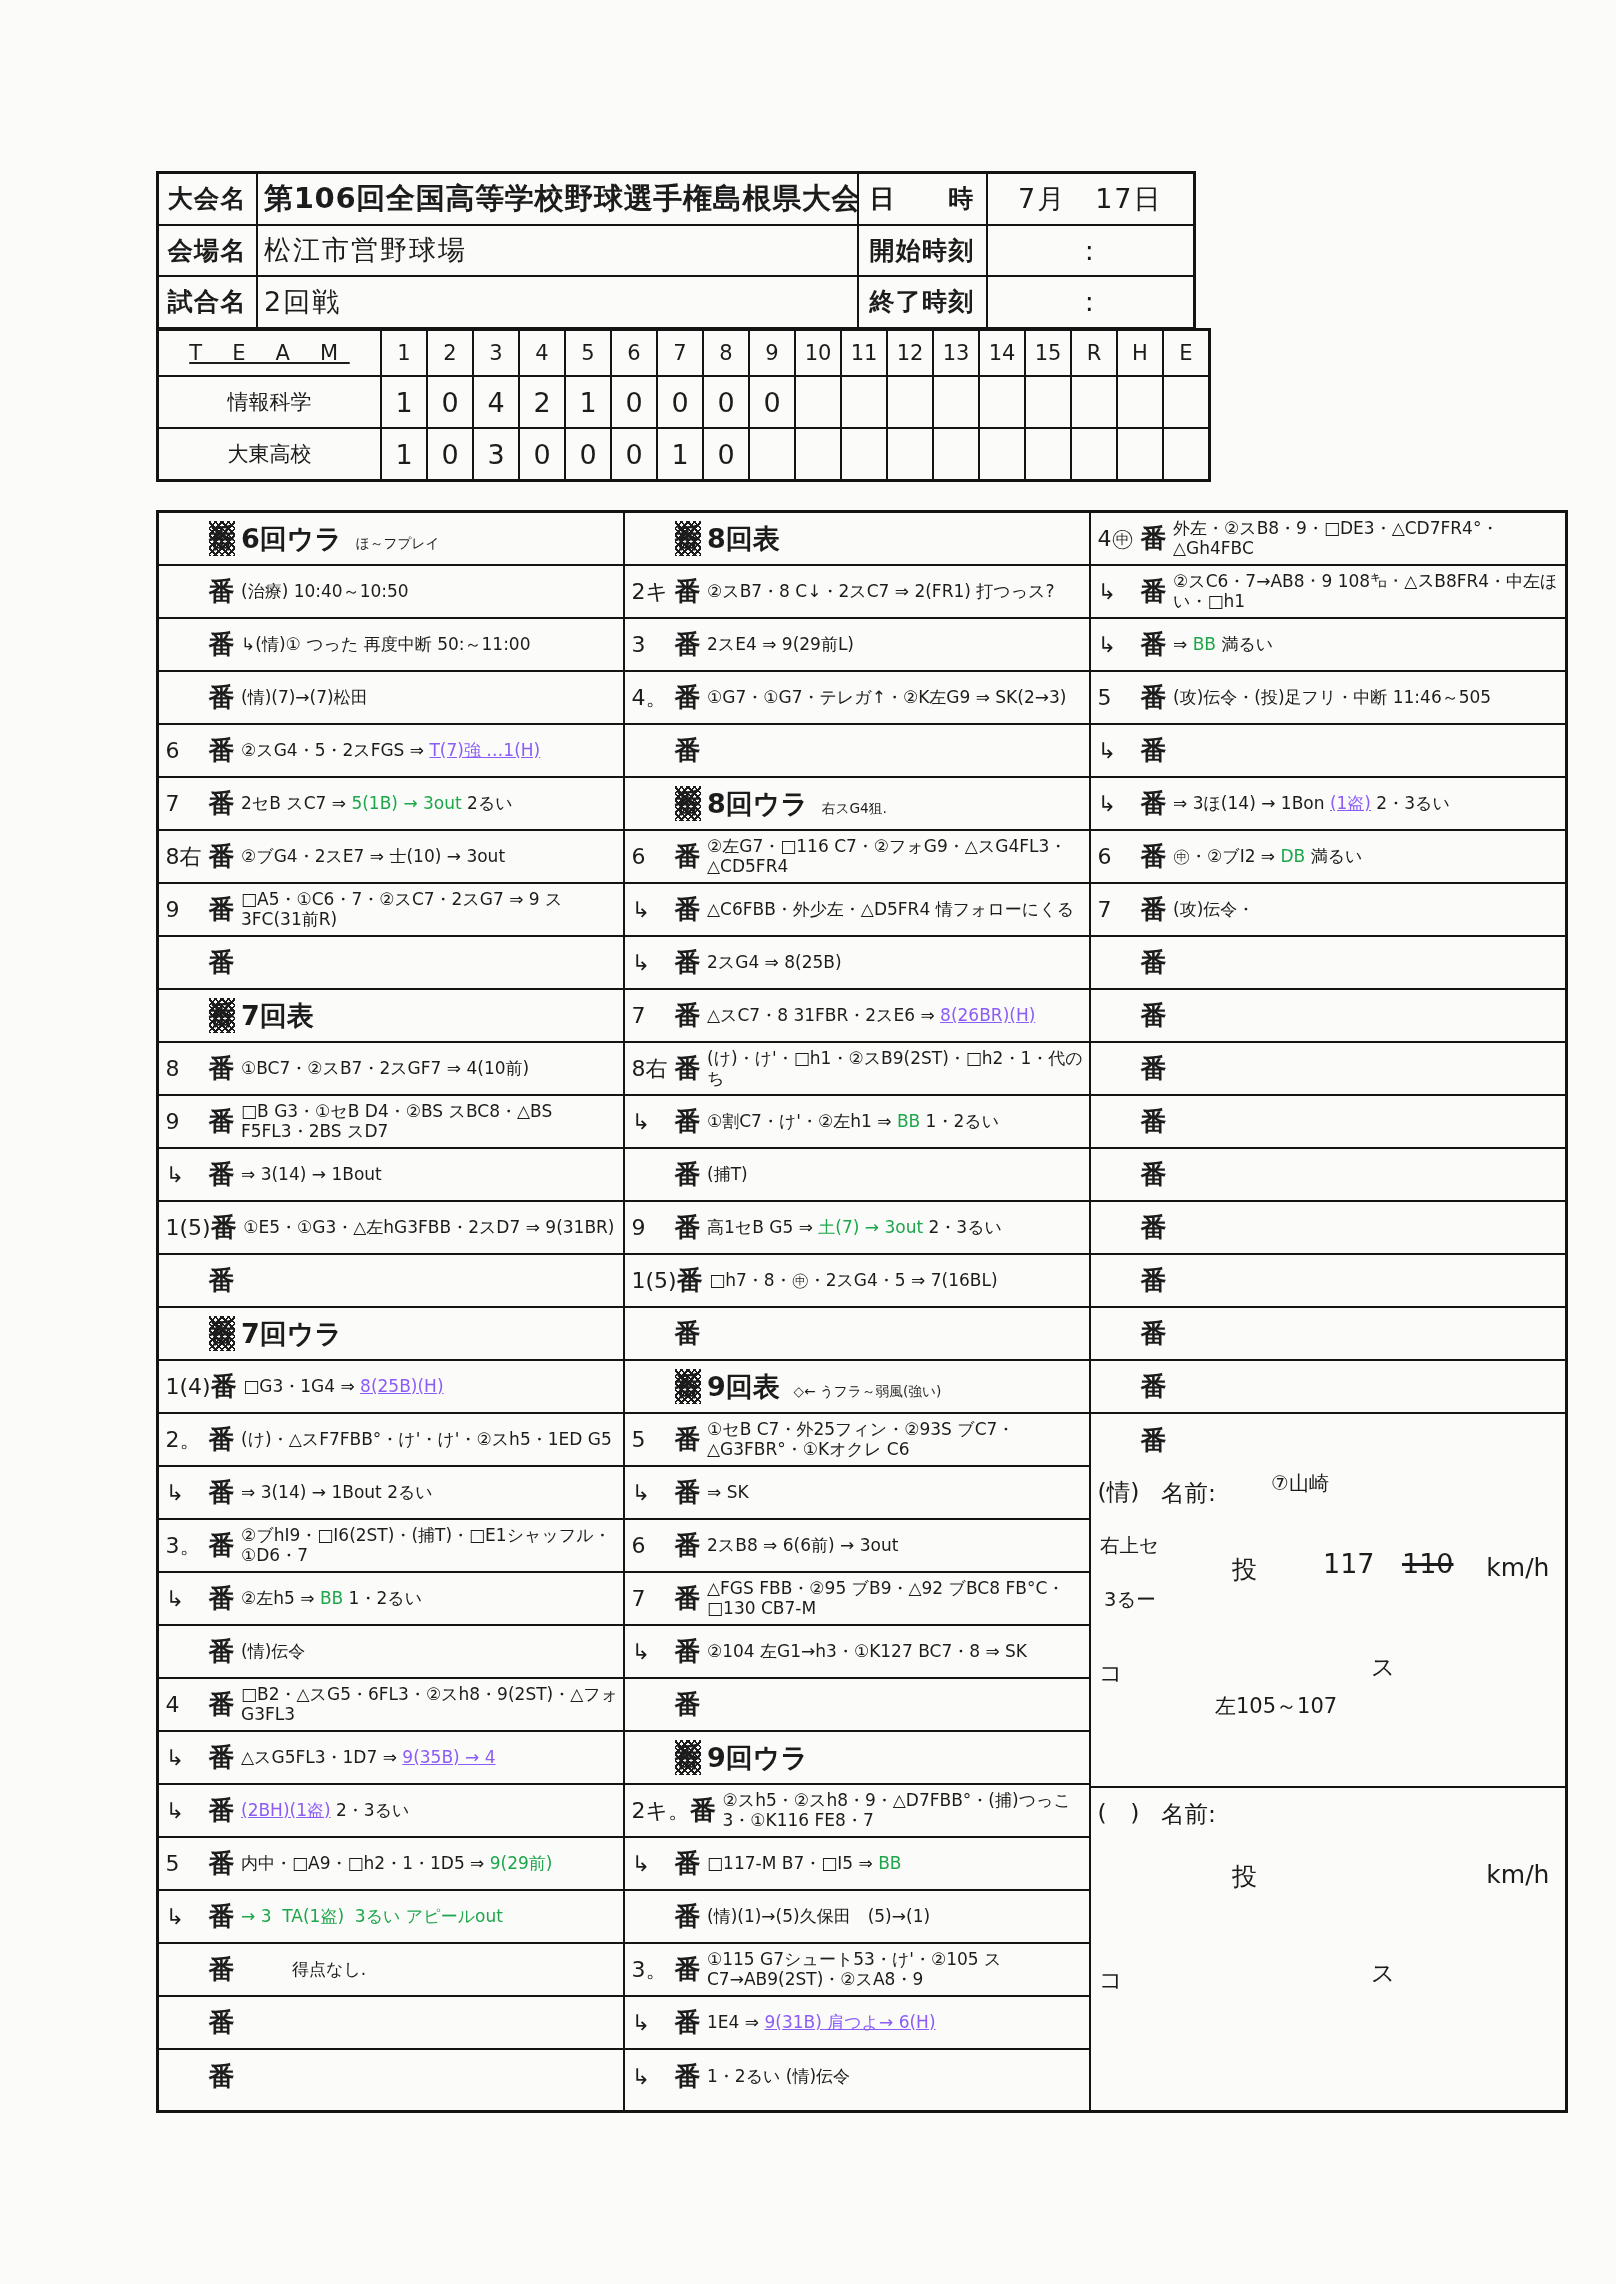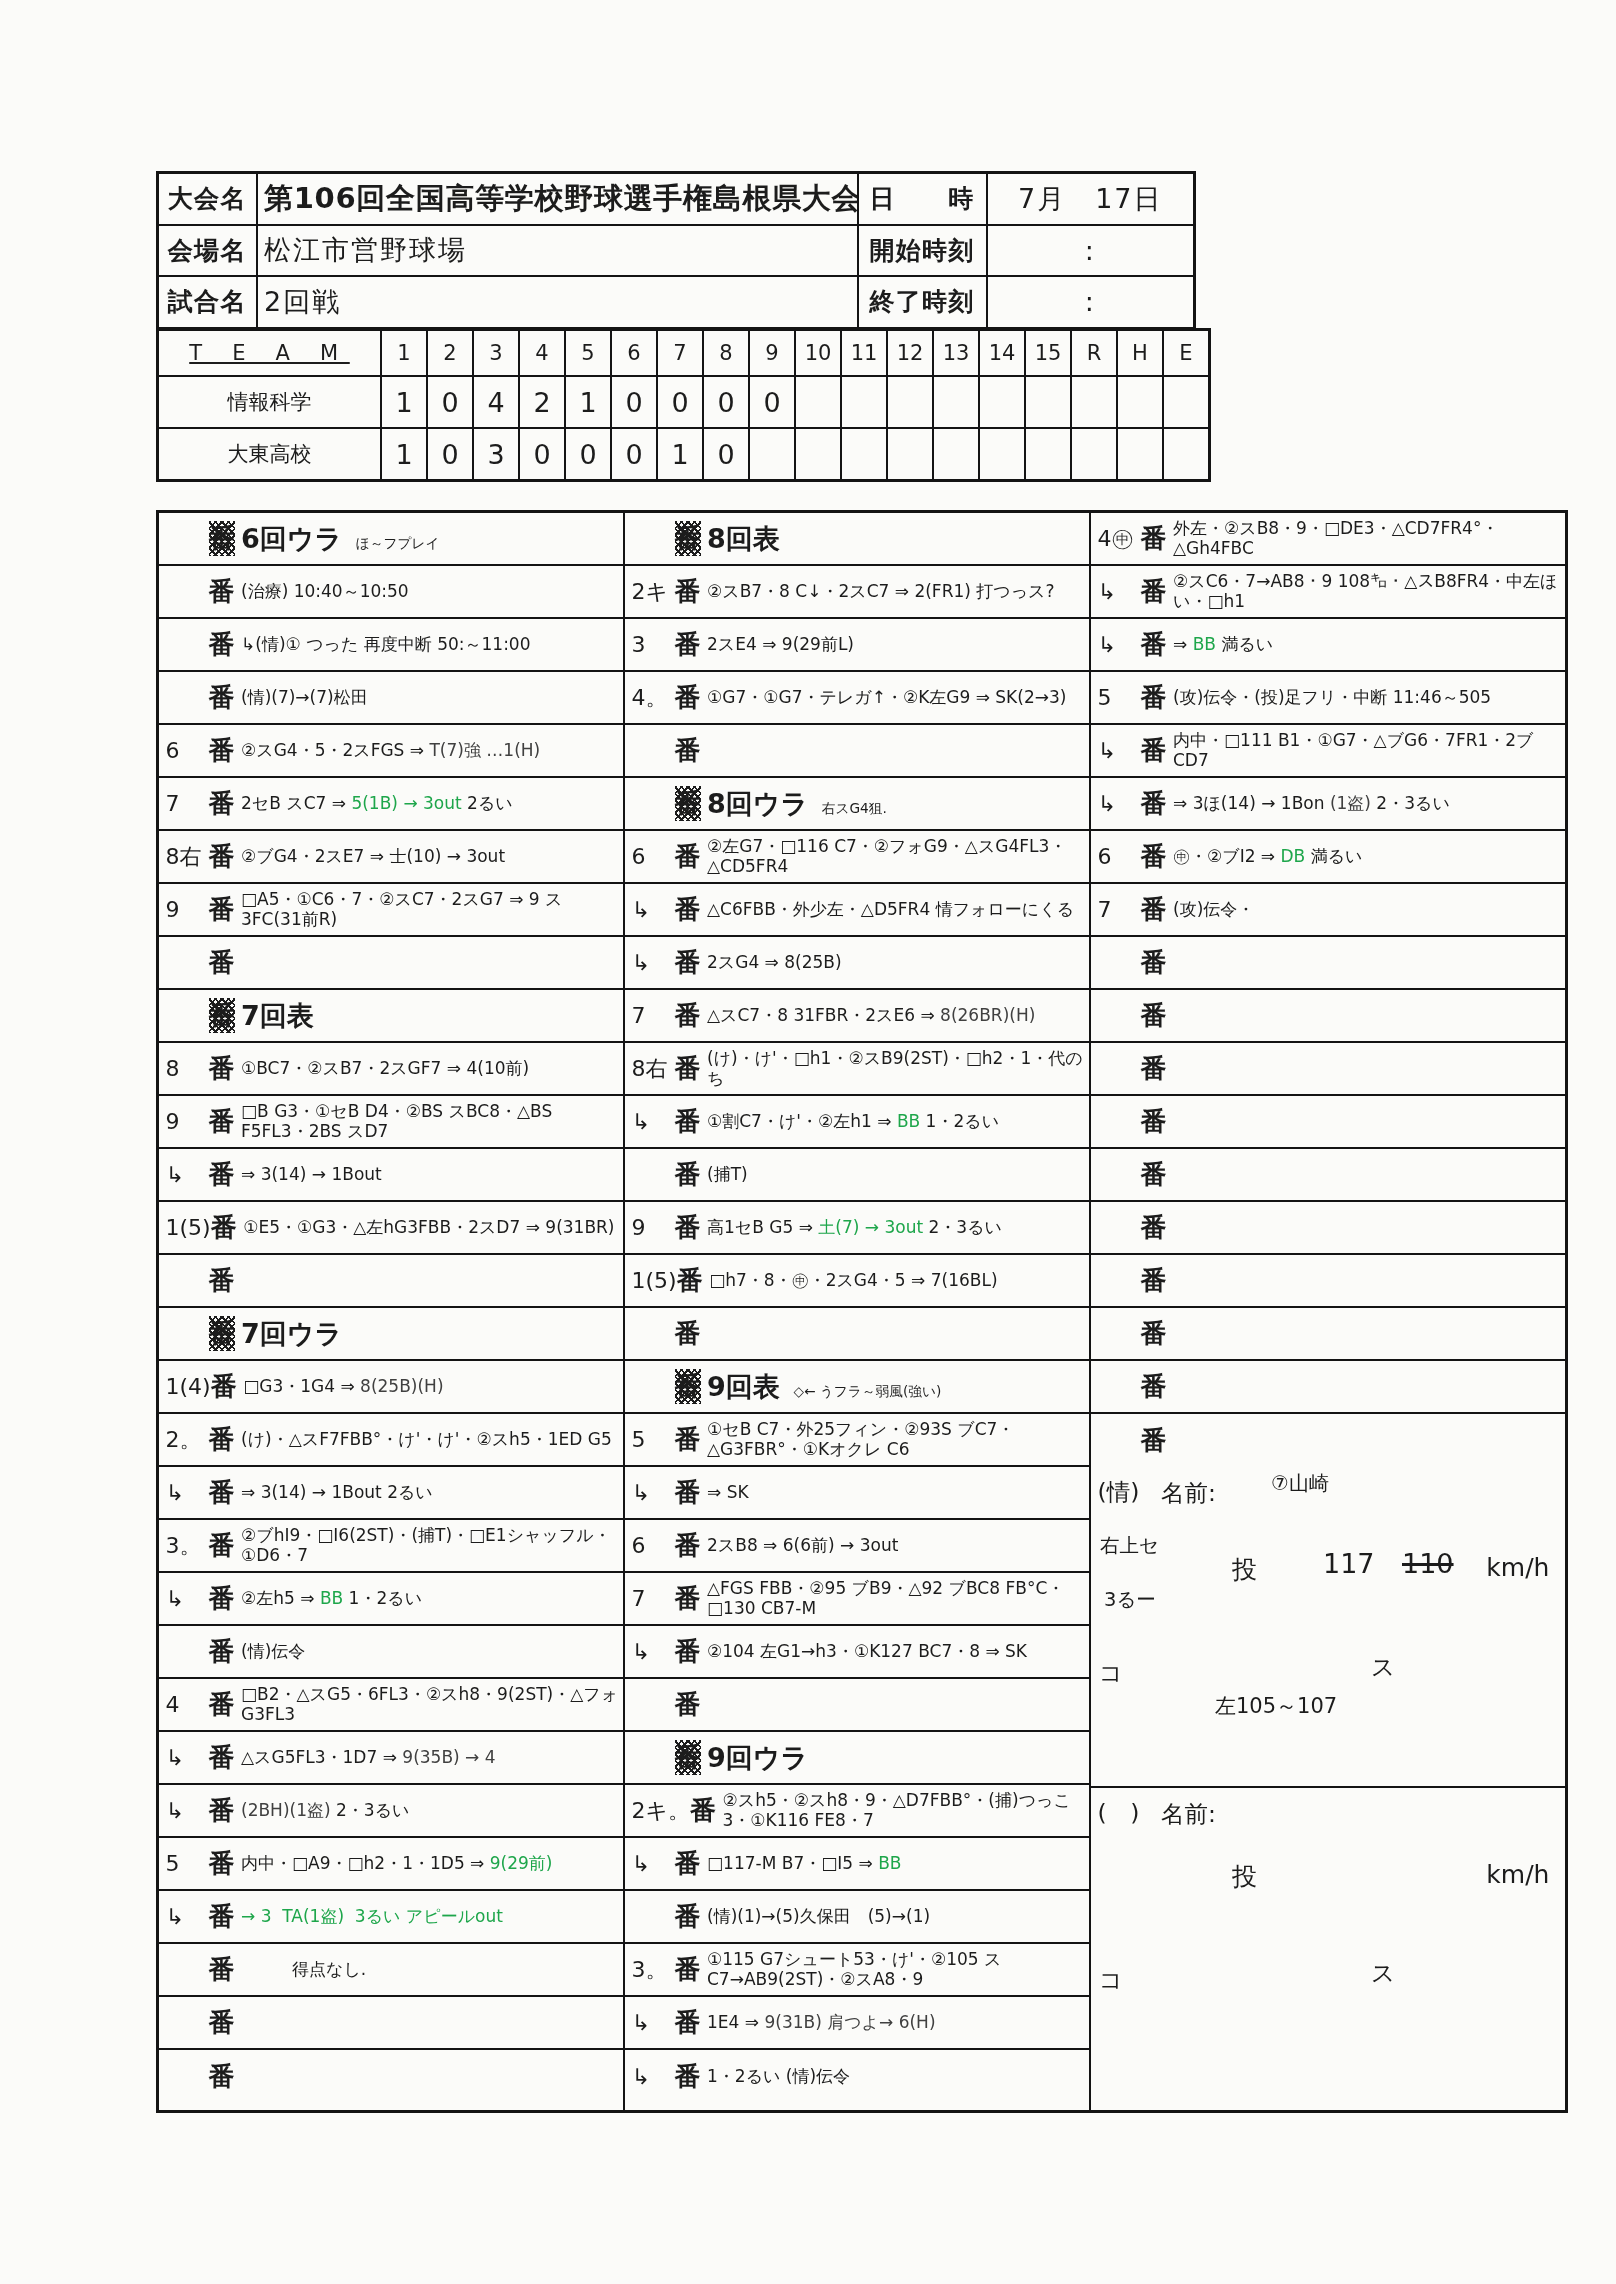--- a/index.html
+++ b/index.html
@@ -30,21 +30,21 @@
   .g1{width:464px;} .g2{width:466px;} .g3{flex:1;}
   .row{box-sizing:border-box;height:53px;border-bottom:2px solid #141414;display:flex;
        align-items:center;padding:0 3.9px 0 6.5px;overflow:hidden;}
   .row:last-child{border-bottom:none;}
   .pfx{min-width:43px;font-size:22px;flex:none;}
   .ban{font-size:26px;font-weight:600;flex:none;margin-right:6.5px;position:relative;}
   .ban.scratch{background:repeating-linear-gradient(45deg,#1c1c1c 0 2px,transparent 2px 4.6px),
                repeating-linear-gradient(-45deg,#1c1c1c 0 2px,transparent 2px 4.6px);}
   .txt{font-size:17px;line-height:1.15;flex:1;display:block;overflow:hidden;max-height:51px;}
   .seg{white-space:pre-wrap;}
-  .seg.k{color:#1c1c1c;} .seg.r{color:#404040;} .seg.g{color:#1ea64b;}
+  .seg.k{color:#1c1c1c;} .seg.r{color:#8b5cf6;text-decoration:underline;} .seg.g{color:#1ea64b;}
   .seg.big{font-size:27px;font-weight:600;} .seg.sm{font-size:13.7px;}
   
   .pbox{position:relative;box-sizing:border-box;height:321px;border-bottom:2px solid #141414;overflow:hidden;}
   .pbox:last-child{border-bottom:none;}
   .pbox span{position:absolute;white-space:nowrap;}
   .p-team{left:6.5px;top:9px;font-size:23.5px;}
   .p-namelbl{left:70px;top:10.4px;font-size:23.5px;font-weight:500;}
   .p-name{left:180px;top:2.6px;font-size:20px;}
   .p-note1{left:9px;top:65px;font-size:19.5px;}
   .p-note2{left:13px;top:103px;font-size:19.5px;margin-top:16px;}
@@ -482,21 +482,20 @@
             <span class="txt"><span class="seg k">⇒ </span><span class="seg g">BB</span><span class="seg k"> 満るい</span></span>
           </div>
           <div class="row">
             <span class="pfx">5</span>
             <span class="ban">番</span>
             <span class="txt"><span class="seg k">(攻)伝令・(投)足フリ・中断 11:46～505</span></span>
           </div>
           <div class="row">
             <span class="pfx">↳</span>
             <span class="ban">番</span>
-            <span class="txt"><span class="seg k">内中・□111 B1・①G7・△ブG6・7FR1・2ブCD7</span></span>
           </div>
           <div class="row">
             <span class="pfx">↳</span>
             <span class="ban">番</span>
             <span class="txt"><span class="seg k">⇒ 3ほ(14) → 1Bon </span><span class="seg r">(1盗)</span><span class="seg k"> 2・3るい</span></span>
           </div>
           <div class="row">
             <span class="pfx">6</span>
             <span class="ban">番</span>
             <span class="txt"><span class="seg k">㊥・②ブI2 ⇒ </span><span class="seg g">DB</span><span class="seg k"> 満るい</span></span>

